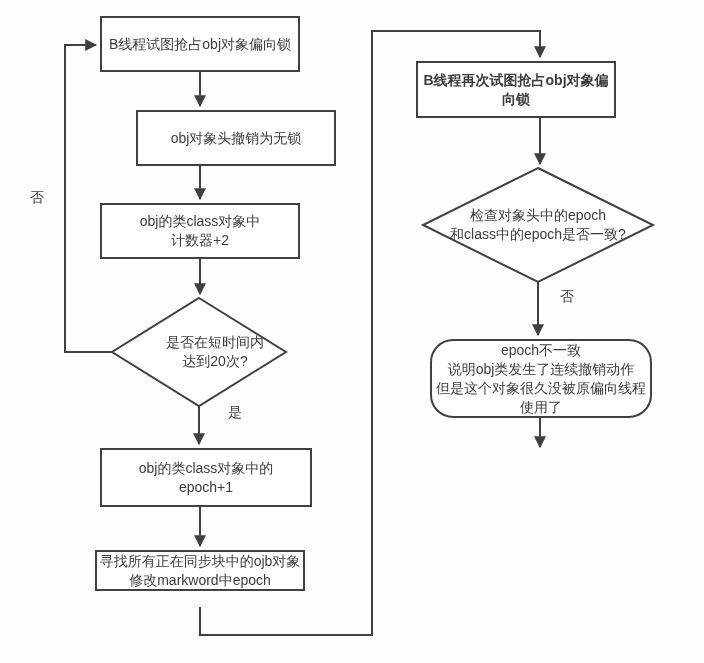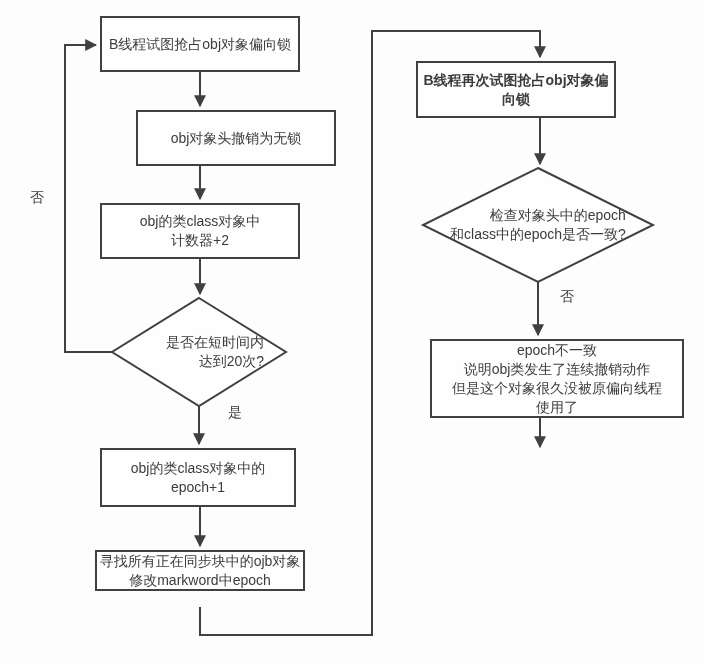--- a/index.html
+++ b/index.html
@@ -21,21 +21,21 @@
     background:#fefefe;
     display:flex;align-items:center;justify-content:center;
     text-align:center;
     white-space:pre-line;
     font-size:14px;line-height:19px;
     color:#3c3c3c;
   }
   .dtext{
     position:absolute;
     display:flex;align-items:center;justify-content:center;
-    text-align:right;
+    text-align:center;
     white-space:pre-line;
     font-size:14px;line-height:19px;
     color:#3c3c3c;
   }
   .edge-label{
     position:absolute;
     font-size:14px;
     color:#3c3c3c;
   }
 </style>
@@ -76,33 +76,33 @@
   <div class="node" style="left:100px;top:16px;width:200px;height:56px;">B线程试图抢占obj对象偏向锁</div>
 
   <div class="node" style="left:100px;top:110px;width:200px;height:56px;margin-left:36px;">obj对象头撤销为无锁</div>
 
   <div class="node" style="left:100px;top:203px;width:200px;height:56px;">obj的类class对象中
 计数器+2</div>
 
   <div class="dtext" style="left:128px;top:322px;width:174px;height:60px;">是否在短时间内
 达到20次?</div>
 
-  <div class="node" style="left:100px;top:448px;width:196px;height:59px;">obj的类class对象中的
+  <div class="node" style="left:100px;top:448px;width:212px;height:59px;">obj的类class对象中的
 epoch+1</div>
 
   <div class="node" style="left:95px;top:550px;width:210px;height:41px;">寻找所有正在同步块中的ojb对象
 修改markword中epoch</div>
 
   <div class="node" style="left:416px;top:61px;width:200px;height:57px;font-weight:bold;">B线程再次试图抢占obj对象偏
 向锁</div>
 
   <div class="dtext" style="left:423px;top:195px;width:230px;height:60px;">检查对象头中的epoch
 和class中的epoch是否一致?</div>
 
-  <div class="node" style="left:430px;top:339px;width:254px;height:79px;">epoch不一致
+  <div class="node" style="left:430px;top:339px;width:222px;height:79px;border-radius:23px;">epoch不一致
 说明obj类发生了连续撤销动作
 但是这个对象很久没被原偏向线程
 使用了</div>
 
 
   <div class="edge-label" style="left:30px;top:189px;">否</div>
 
   <div class="edge-label" style="left:228px;top:404px;">是</div>
 
   <div class="edge-label" style="left:560px;top:288px;">否</div>

